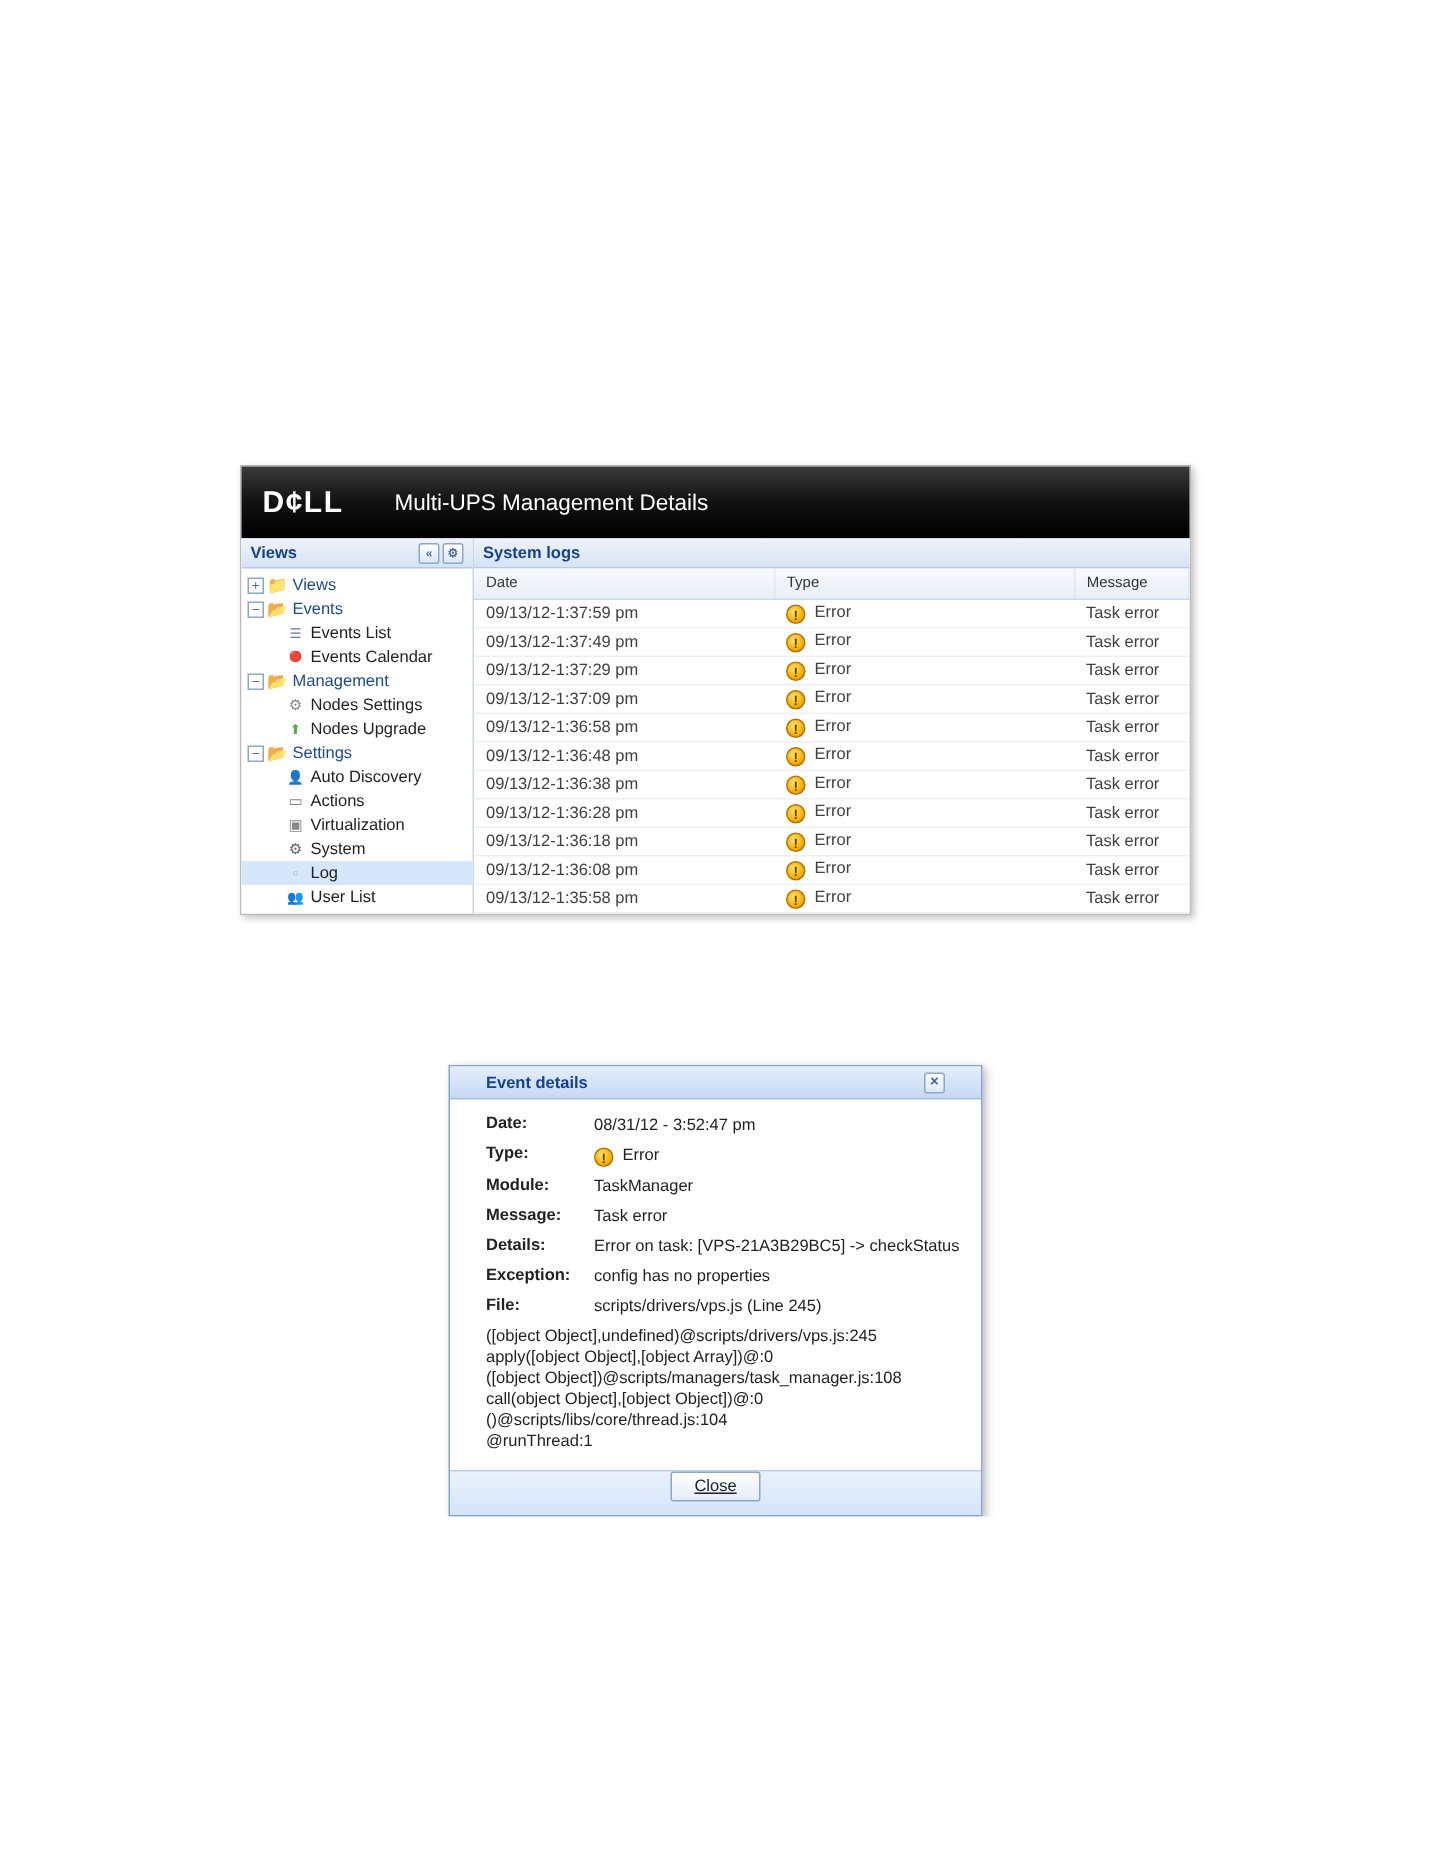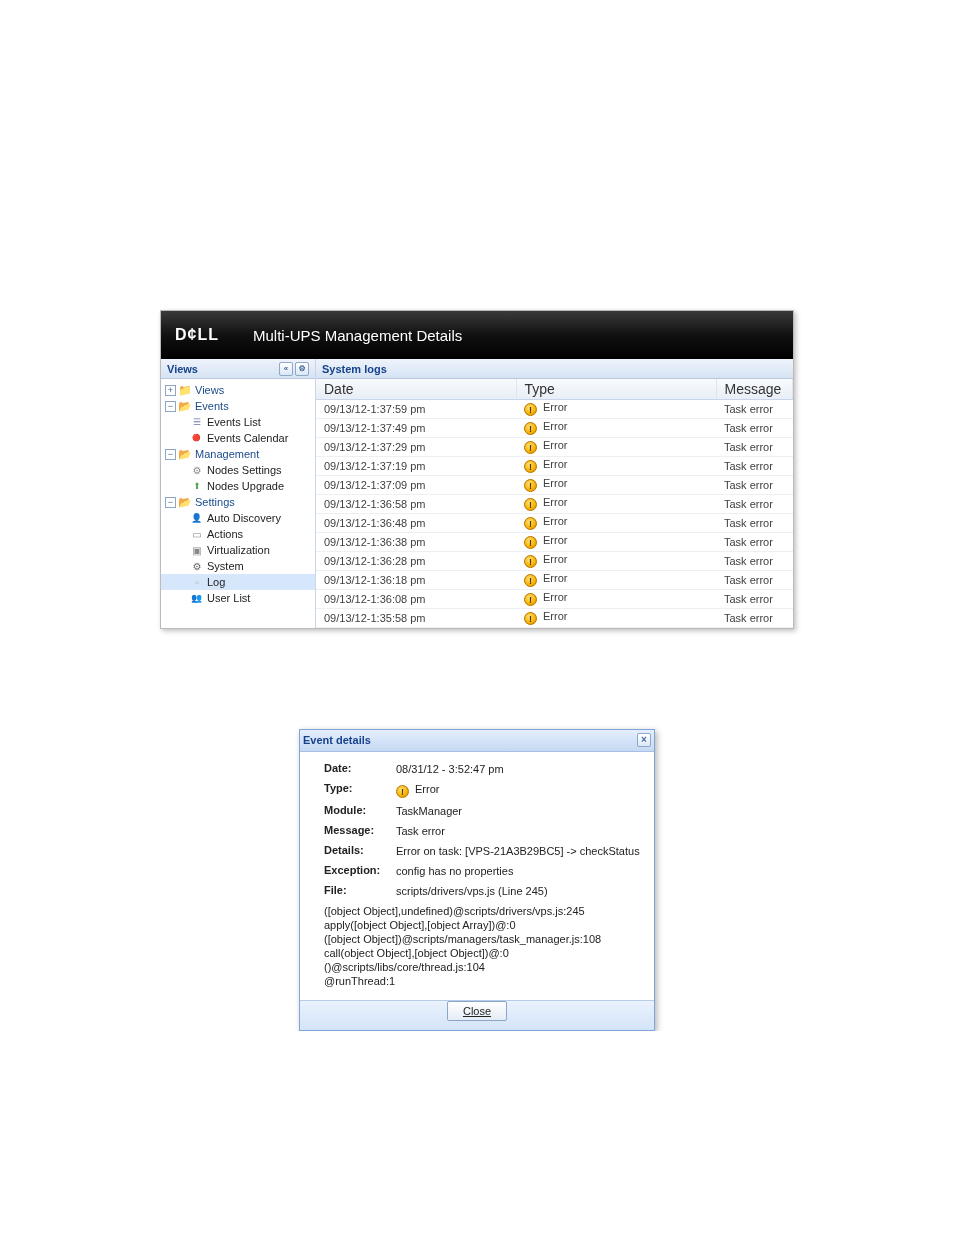--- a/index.html
+++ b/index.html
@@ -16,21 +16,21 @@
   }
   .brandbar {
     height: 48px;
     background: linear-gradient(#3a3a3a, #111 50%, #000);
     color: #fff;
     display: flex; align-items: center;
     padding: 0 14px;
   }
   .brandbar .logo {
     font-family: "Arial Black", Arial, sans-serif;
-    font-size: 16px; font-weight: 900; letter-spacing: 1px;
+    font-size: 20px; font-weight: 900; letter-spacing: 1px;
     margin-right: 34px;
   }
   .brandbar .title { font-size: 15px; font-weight: normal; }
   
   .layout { display: flex; background: #fff; }
   
   .sidebar {
     width: 155px; flex: 0 0 155px;
     border-right: 1px solid #c9d6e6;
   }
@@ -84,21 +84,21 @@
   .tree-label { color: #222; }
   .tree-node.parent .tree-label { color: #1a4b8c; }
   
   .main { flex: 1; }
   table.grid { width: 100%; border-collapse: collapse; }
   table.grid th {
     background: linear-gradient(#f8fafd, #e8eef7);
     border-bottom: 1px solid #c7d6ea;
     border-right: 1px solid #dfe6f0;
     text-align: left; font-weight: normal; color: #333;
-    height: 20px; padding: 0 8px; font-size: 14px;
+    height: 20px; padding: 0 8px; font-size: 10px;
   }
   table.grid td {
     border-bottom: 1px solid #eceff3;
     height: 19px; padding: 0 8px; color: #404040;
     font-size: 11px;
   }
   .warn-icon {
     display: inline-block; width: 13px; height: 13px;
     border-radius: 50%;
     background: radial-gradient(circle at 40% 35%, #ffe27a, #f5b200 60%, #d98a00);
@@ -112,21 +112,21 @@
   
   .dialog {
     width: 356px; margin: 0 auto;
     border: 1px solid #7fa6d6;
     box-shadow: 2px 2px 6px rgba(0,0,0,0.3);
     background: #fff;
   }
   .dlg-head {
     background: linear-gradient(#e4eefc, #c6d9f3);
     border-bottom: 1px solid #a7c0e3;
-    height: 22px; padding: 0 3px;
+    height: 22px; padding: 0 24px;
     display: flex; align-items: center; justify-content: space-between;
     color: #15428b; font-weight: bold;
   }
   .dlg-close {
     width: 14px; height: 14px;
     border: 1px solid #8fa8c8; border-radius: 2px;
     background: linear-gradient(#fff,#dbe7f6);
     font-size: 10px; line-height: 12px; text-align: center; color: #4a6a9a;
     cursor: pointer;
   }
@@ -272,25 +272,20 @@
                 <td>09/13/12-1:37:49 pm</td>
                 <td><span class="warn-icon"></span>Error</td>
                 <td>Task error</td>
               </tr>
               <tr>
                 <td>09/13/12-1:37:29 pm</td>
                 <td><span class="warn-icon"></span>Error</td>
                 <td>Task error</td>
               </tr>
               <tr>
-                <td>09/13/12-1:37:19 pm</td>
-                <td><span class="warn-icon"></span>Error</td>
-                <td>Task error</td>
-              </tr>
-              <tr>
                 <td>09/13/12-1:37:09 pm</td>
                 <td><span class="warn-icon"></span>Error</td>
                 <td>Task error</td>
               </tr>
               <tr>
                 <td>09/13/12-1:36:58 pm</td>
                 <td><span class="warn-icon"></span>Error</td>
                 <td>Task error</td>
               </tr>
               <tr>

